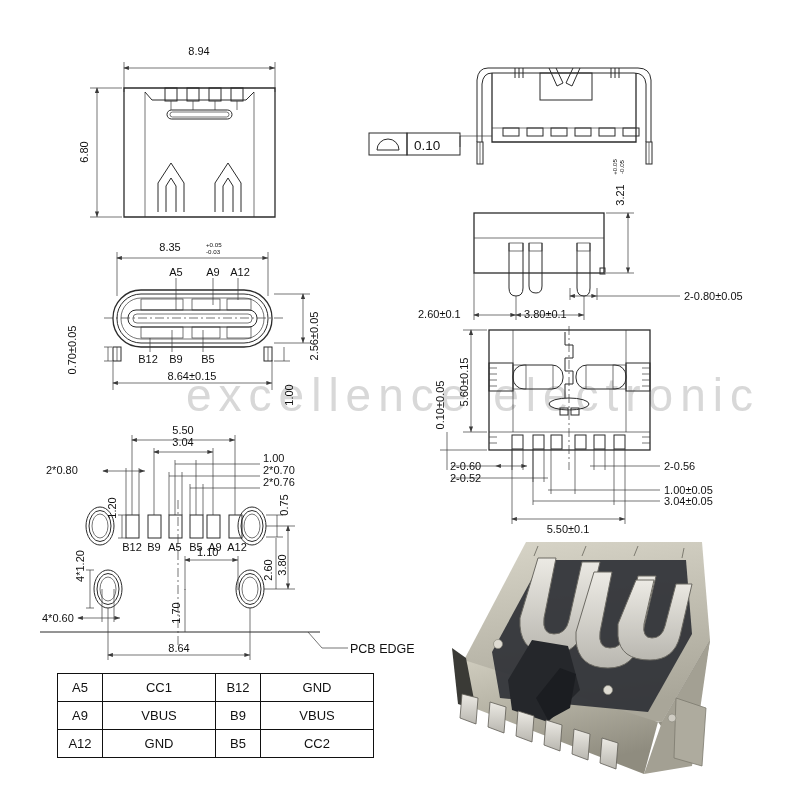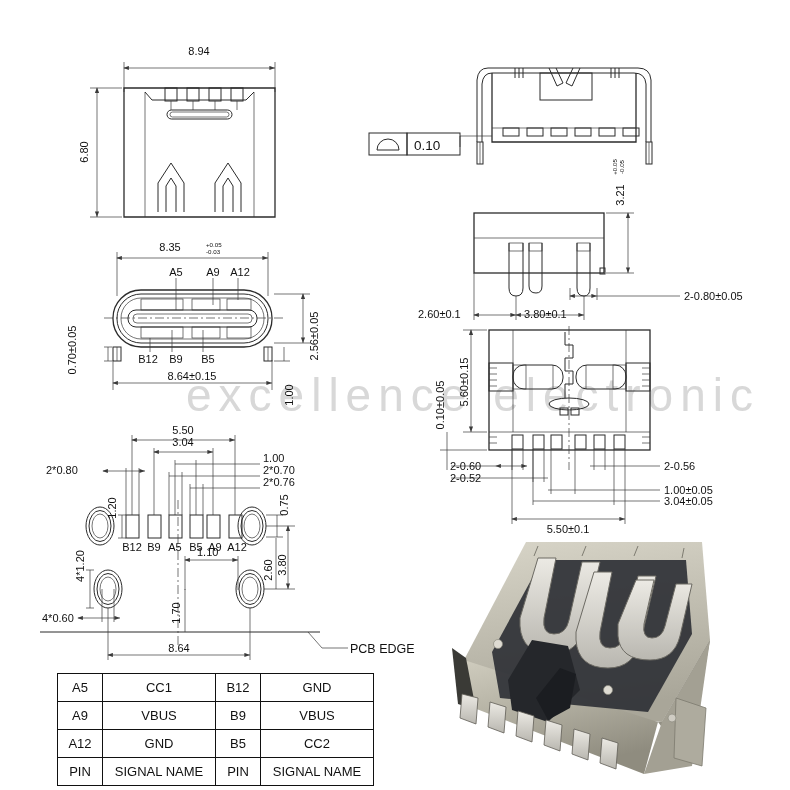--- a/index.html
+++ b/index.html
@@ -459,26 +459,20 @@
         <td class="c-sig">VBUS</td>
         <td class="c-pin">B9</td>
         <td class="c-sig">VBUS</td>
       </tr>
       <tr>
         <td class="c-pin">A12</td>
         <td class="c-sig">GND</td>
         <td class="c-pin">B5</td>
         <td class="c-sig">CC2</td>
       </tr>
-      <tr>
-        <td class="c-pin">PIN</td>
-        <td class="c-sig">SIGNAL NAME</td>
-        <td class="c-pin">PIN</td>
-        <td class="c-sig">SIGNAL NAME</td>
-      </tr>
     </tbody>
   </table>
 
   <div id="photo">
     <svg width="338" height="268" viewBox="0 0 338 268">
       <defs>
         <linearGradient id="shellG" x1="0" y1="0" x2="0.4" y2="1">
           <stop offset="0%" stop-color="#cfccbe"></stop>
           <stop offset="45%" stop-color="#b5b2a4"></stop>
           <stop offset="100%" stop-color="#8f8c7f"></stop>

